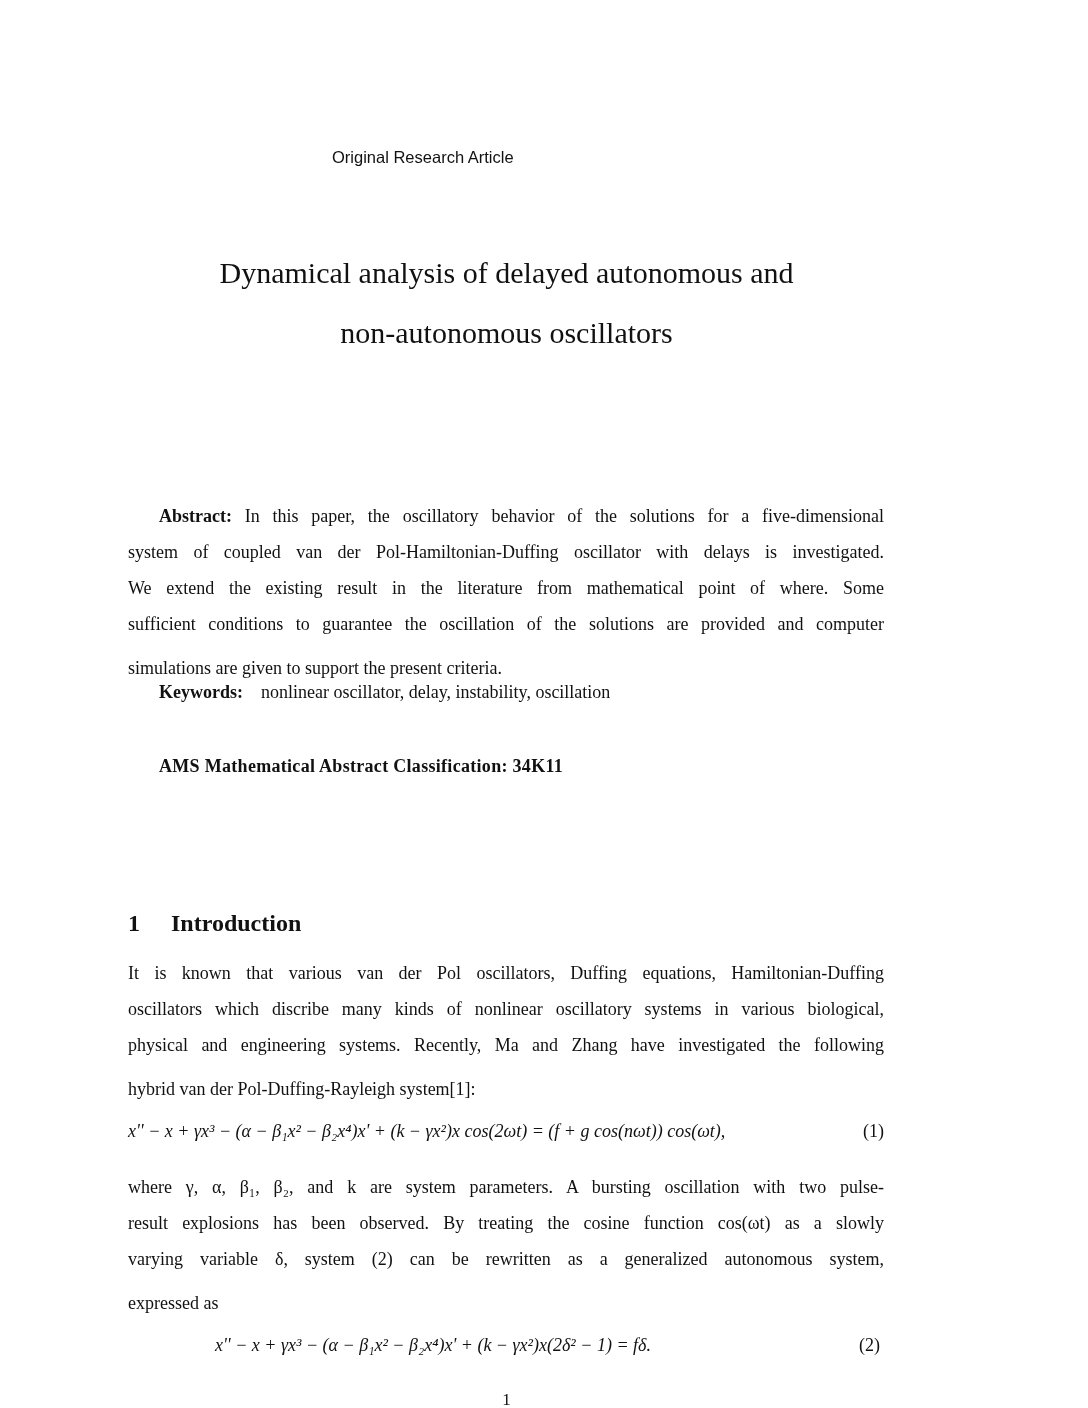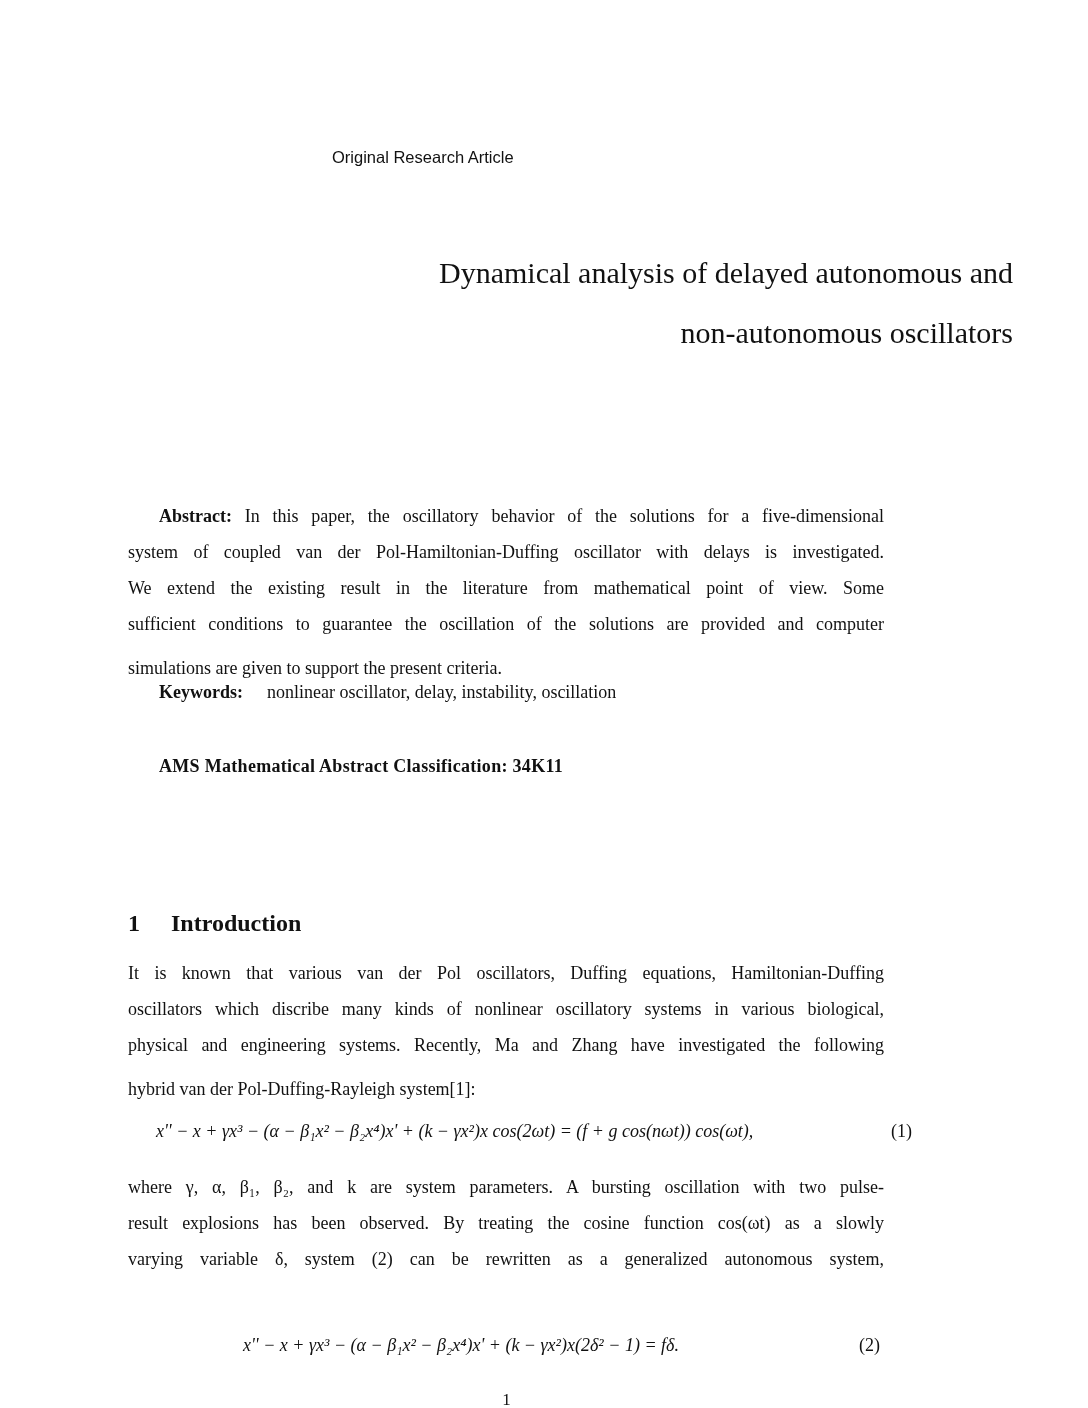--- a/index.html
+++ b/index.html
@@ -9,54 +9,54 @@
       color: #111111;
     }
     .abs { position: absolute; }
     .article-type {
       left: 332px; top: 148px;
       font-family: "Liberation Sans", sans-serif;
       font-size: 16.5px; color: #111;
       white-space: nowrap;
     }
     .title {
-      left: 0; width: 1013px; text-align: right;
+      left: 0; width: 1013px; text-align: center;
       font-family: "Liberation Serif", serif;
       font-size: 30px; font-weight: normal; color: #111;
       white-space: nowrap;
     }
     .title1 { top: 256px; }
     .title2 { top: 316px; }
     .para {
       left: 128px; width: 756px;
       font-family: "Liberation Serif", serif;
       font-size: 18px; line-height: 36px; color: #111;
       text-align: justify;
     }
     .para .line { display: block; height: 36px; text-align: justify; text-align-last: justify; white-space: nowrap; }
     .para .line.last { text-align-last: left; margin-top: 8px; }
     .bold { font-weight: bold; }
     .indent { padding-left: 31px; }
     .keywords {
       left: 159px; top: 682px;
       font-family: "Liberation Serif", serif; font-size: 18px; white-space: nowrap;
     }
-    .keywords .label { font-weight: bold; margin-right: 24px; }
+    .keywords .label { font-weight: bold; margin-right: 18px; }
     .ams {
       left: 159px; top: 756px;
       font-family: "Liberation Serif", serif; font-size: 18px; font-weight: bold; white-space: nowrap;
       letter-spacing: 0.3px;
     }
     .section-heading {
       left: 128px; top: 898px;
       font-family: "Liberation Serif", serif; font-size: 24px; font-weight: bold; white-space: nowrap; margin-top: 12px;
     }
     .section-heading .num { display: inline-block; width: 43px; }
     .equation {
-      font-family: "Liberation Serif", serif; font-size: 18px; white-space: nowrap; font-style: italic; margin-left: 28px;
+      font-family: "Liberation Serif", serif; font-size: 18px; white-space: nowrap; font-style: italic;
     }
     .eq1 { left: 128px; top: 1121px; width: 756px; }
     .eq1 .eq-number { position: absolute; right: 0; top: 0; font-style: normal; }
     .eq2 { left: 215px; top: 1335px; }
     .eq2-number { left: 859px; top: 1335px; font-family: "Liberation Serif", serif; font-size: 18px; }
     .page-number {
       left: 0; width: 1013px; top: 1390px; text-align: center;
       font-family: "Liberation Serif", serif; font-size: 17px;
     }
   </style>
@@ -64,21 +64,21 @@
 <body>
 
 <div class="abs article-type">Original Research Article</div>
 
 <div class="abs title title1">Dynamical analysis of delayed autonomous and</div>
 <div class="abs title title2">non-autonomous oscillators</div>
 
 <div class="abs para" style="top:498px;">
   <span class="line indent"><span class="bold">Abstract:</span> <span>In this paper, the oscillatory behavior of the solutions for a five-dimensional</span></span>
   <span class="line">system of coupled van der Pol-Hamiltonian-Duffing oscillator with delays is investigated.</span>
-  <span class="line">We extend the existing result in the literature from mathematical point of view.  Some</span>
+  <span class="line">We extend the existing result in the literature from mathematical point of where.  Some</span>
   <span class="line">sufficient conditions to guarantee the oscillation of the solutions are provided and computer</span>
   <span class="line last">simulations are given to support the present criteria.</span>
 </div>
 
 <div class="abs keywords">
   <span class="label">Keywords:</span><span>nonlinear oscillator, delay, instability, oscillation</span>
 </div>
 
 <div class="abs ams">AMS Mathematical Abstract Classification: 34K11</div>
 
@@ -95,18 +95,19 @@
 
 <div class="abs equation eq1">
   <span>x'' − x + γx³ − (α − β₁x² − β₂x⁴)x' + (k − γx²)x cos(2ωt) = (f + g cos(nωt)) cos(ωt),</span>
   <span class="eq-number">(1)</span>
 </div>
 
 <div class="abs para" style="top:1169px;">
   <span class="line">where γ, α, β₁, β₂, and k are system parameters.  A bursting oscillation with two pulse-</span>
   <span class="line">result explosions has been observed. By treating the cosine function cos(ωt) as a slowly</span>
   <span class="line">varying variable δ, system (2) can be rewritten as a generalized autonomous system,</span>
+  <span class="line last">expressed as</span>
 </div>
 
 <div class="abs equation eq2">x'' − x + γx³ − (α − β₁x² − β₂x⁴)x' + (k − γx²)x(2δ² − 1) = fδ.</div>
 <div class="abs eq2-number">(2)</div>
 
 <div class="abs page-number">1</div>
 
 </body></html>

